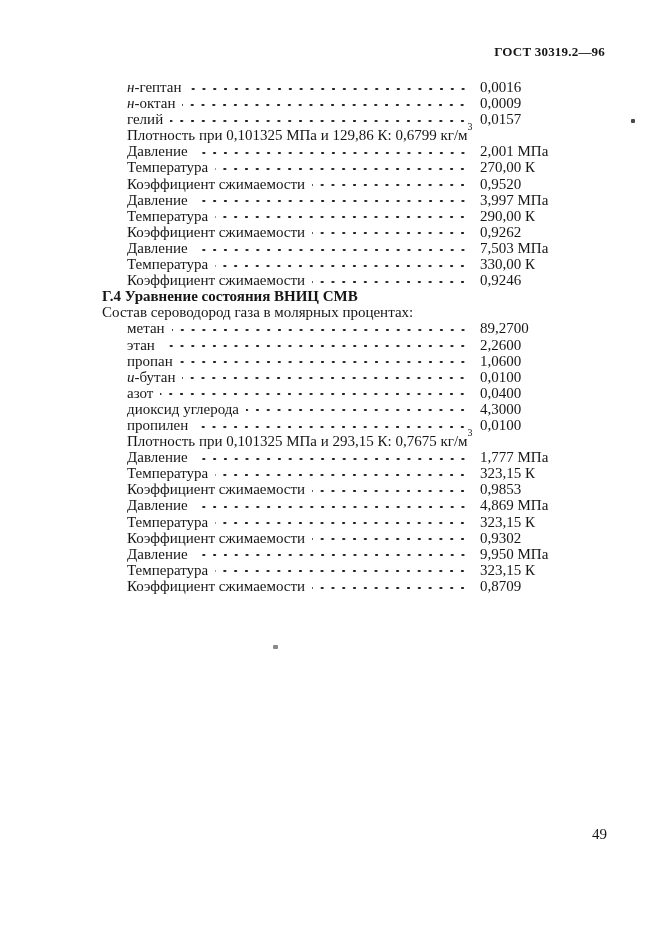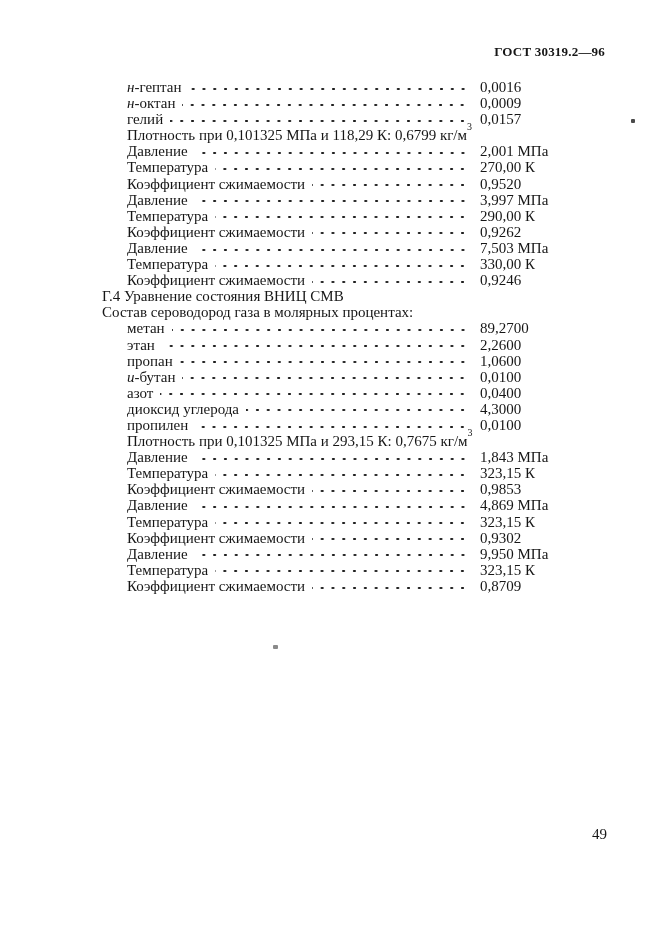--- a/index.html
+++ b/index.html
@@ -30,21 +30,21 @@
     position: absolute;
     top: 79px;
     left: 102px;
     width: 518px;
     font-size: 15px;
     line-height: 16.1px;
   }
 
   .row { display: flex; }
   .indent { padding-left: 25px; }
-  .heading { font-weight: 400; }
+  .heading { font-weight: 700; }
 
   .label { flex: 0 0 auto; white-space: pre; text-align: center; }
   .pfx { font-style: italic; }
 
   .leader {
     flex: 1 1 auto;
     margin-left: 7px;
     margin-right: 10px;
     background-image: radial-gradient(circle, #1d1d1d 1.05px, rgba(0,0,0,0) 1.4px);
     background-size: 10.8px 6px;
@@ -88,21 +88,21 @@
         <span class="label"><i class="pfx">н</i><span>-октан</span></span>
         <span class="leader"></span>
         <span class="value">0,0009</span>
       </div>
       <div class="row entry indent">
         <span class="label"><span>гелий</span></span>
         <span class="leader"></span>
         <span class="value">0,0157</span>
       </div>
       <div class="row para indent">
-        <span>Плотность при 0,101325 МПа и 118,29 К: 0,6799 кг/м</span>
+        <span>Плотность при 0,101325 МПа и 129,86 К: 0,6799 кг/м</span>
         <sup>3</sup>
       </div>
       <div class="row entry indent">
         <span class="label"><span>Давление</span></span>
         <span class="leader"></span>
         <span class="value">2,001 МПа</span>
       </div>
       <div class="row entry indent">
         <span class="label"><span>Температура</span></span>
         <span class="leader"></span>
@@ -184,21 +184,21 @@
         <span class="leader"></span>
         <span class="value">0,0100</span>
       </div>
       <div class="row para indent">
         <span>Плотность при 0,101325 МПа и 293,15 К: 0,7675 кг/м</span>
         <sup>3</sup>
       </div>
       <div class="row entry indent">
         <span class="label"><span>Давление</span></span>
         <span class="leader"></span>
-        <span class="value">1,843 МПа</span>
+        <span class="value">1,777 МПа</span>
       </div>
       <div class="row entry indent">
         <span class="label"><span>Температура</span></span>
         <span class="leader"></span>
         <span class="value">323,15 К</span>
       </div>
       <div class="row entry indent">
         <span class="label"><span>Коэффициент сжимаемости</span></span>
         <span class="leader"></span>
         <span class="value">0,9853</span>

